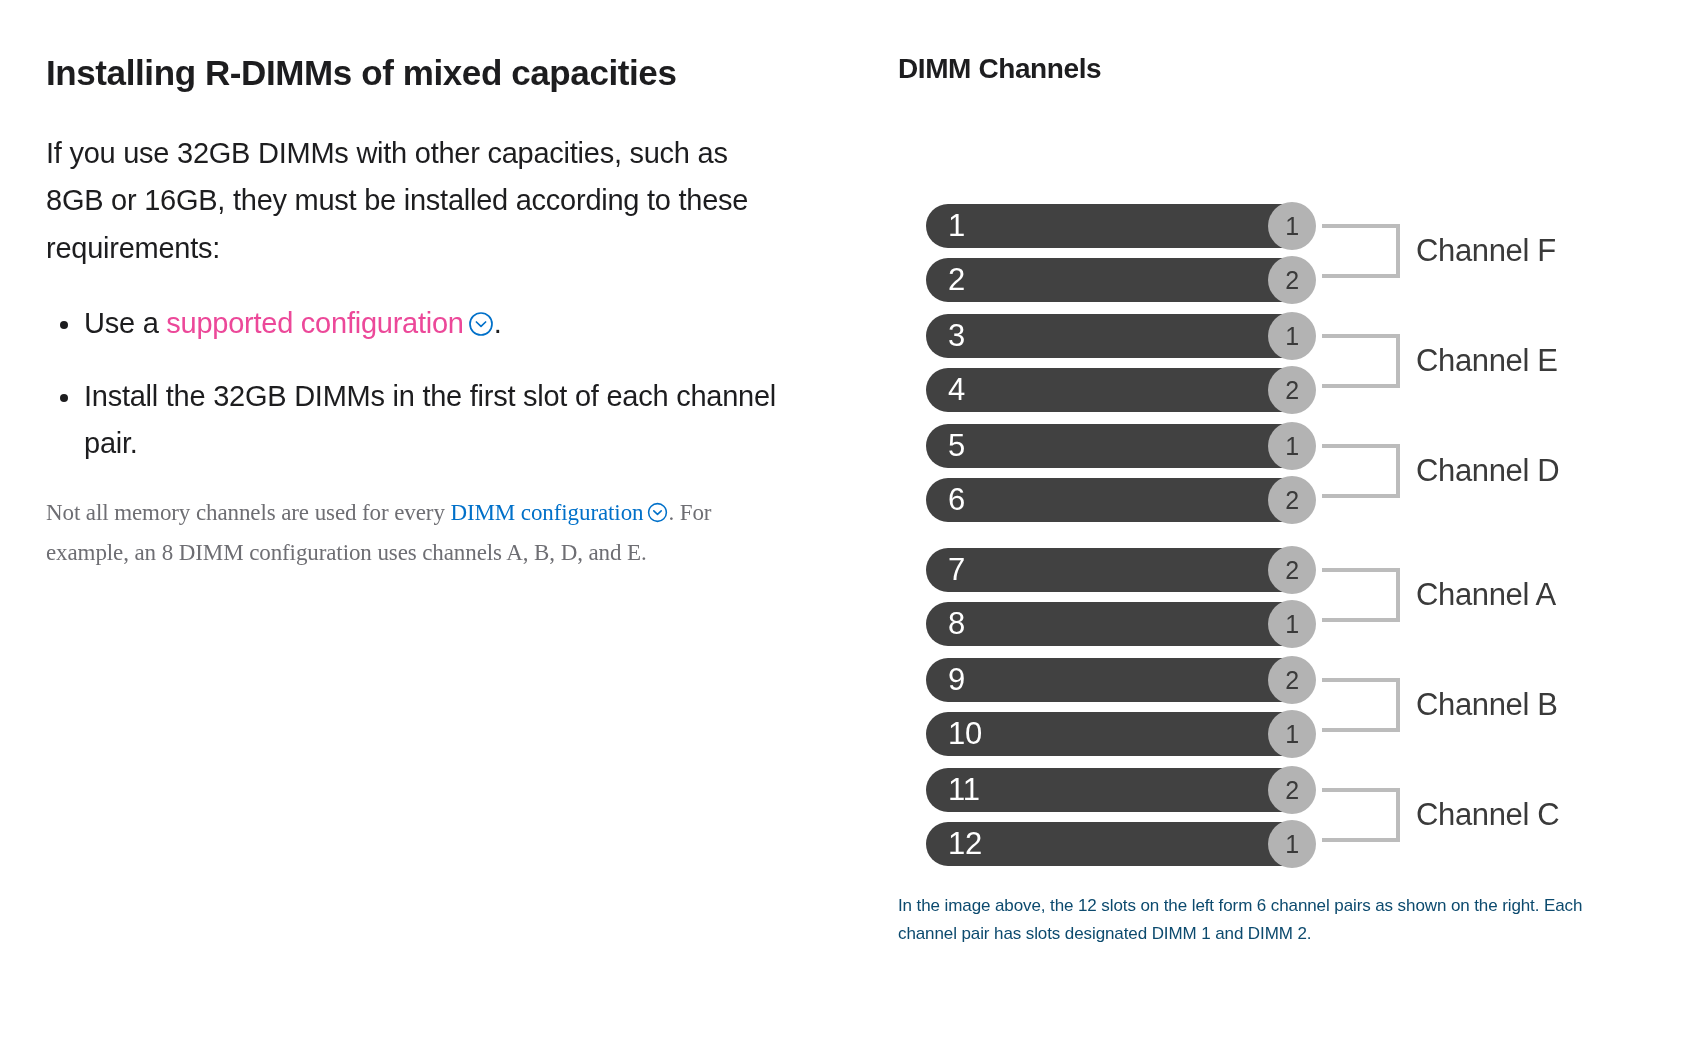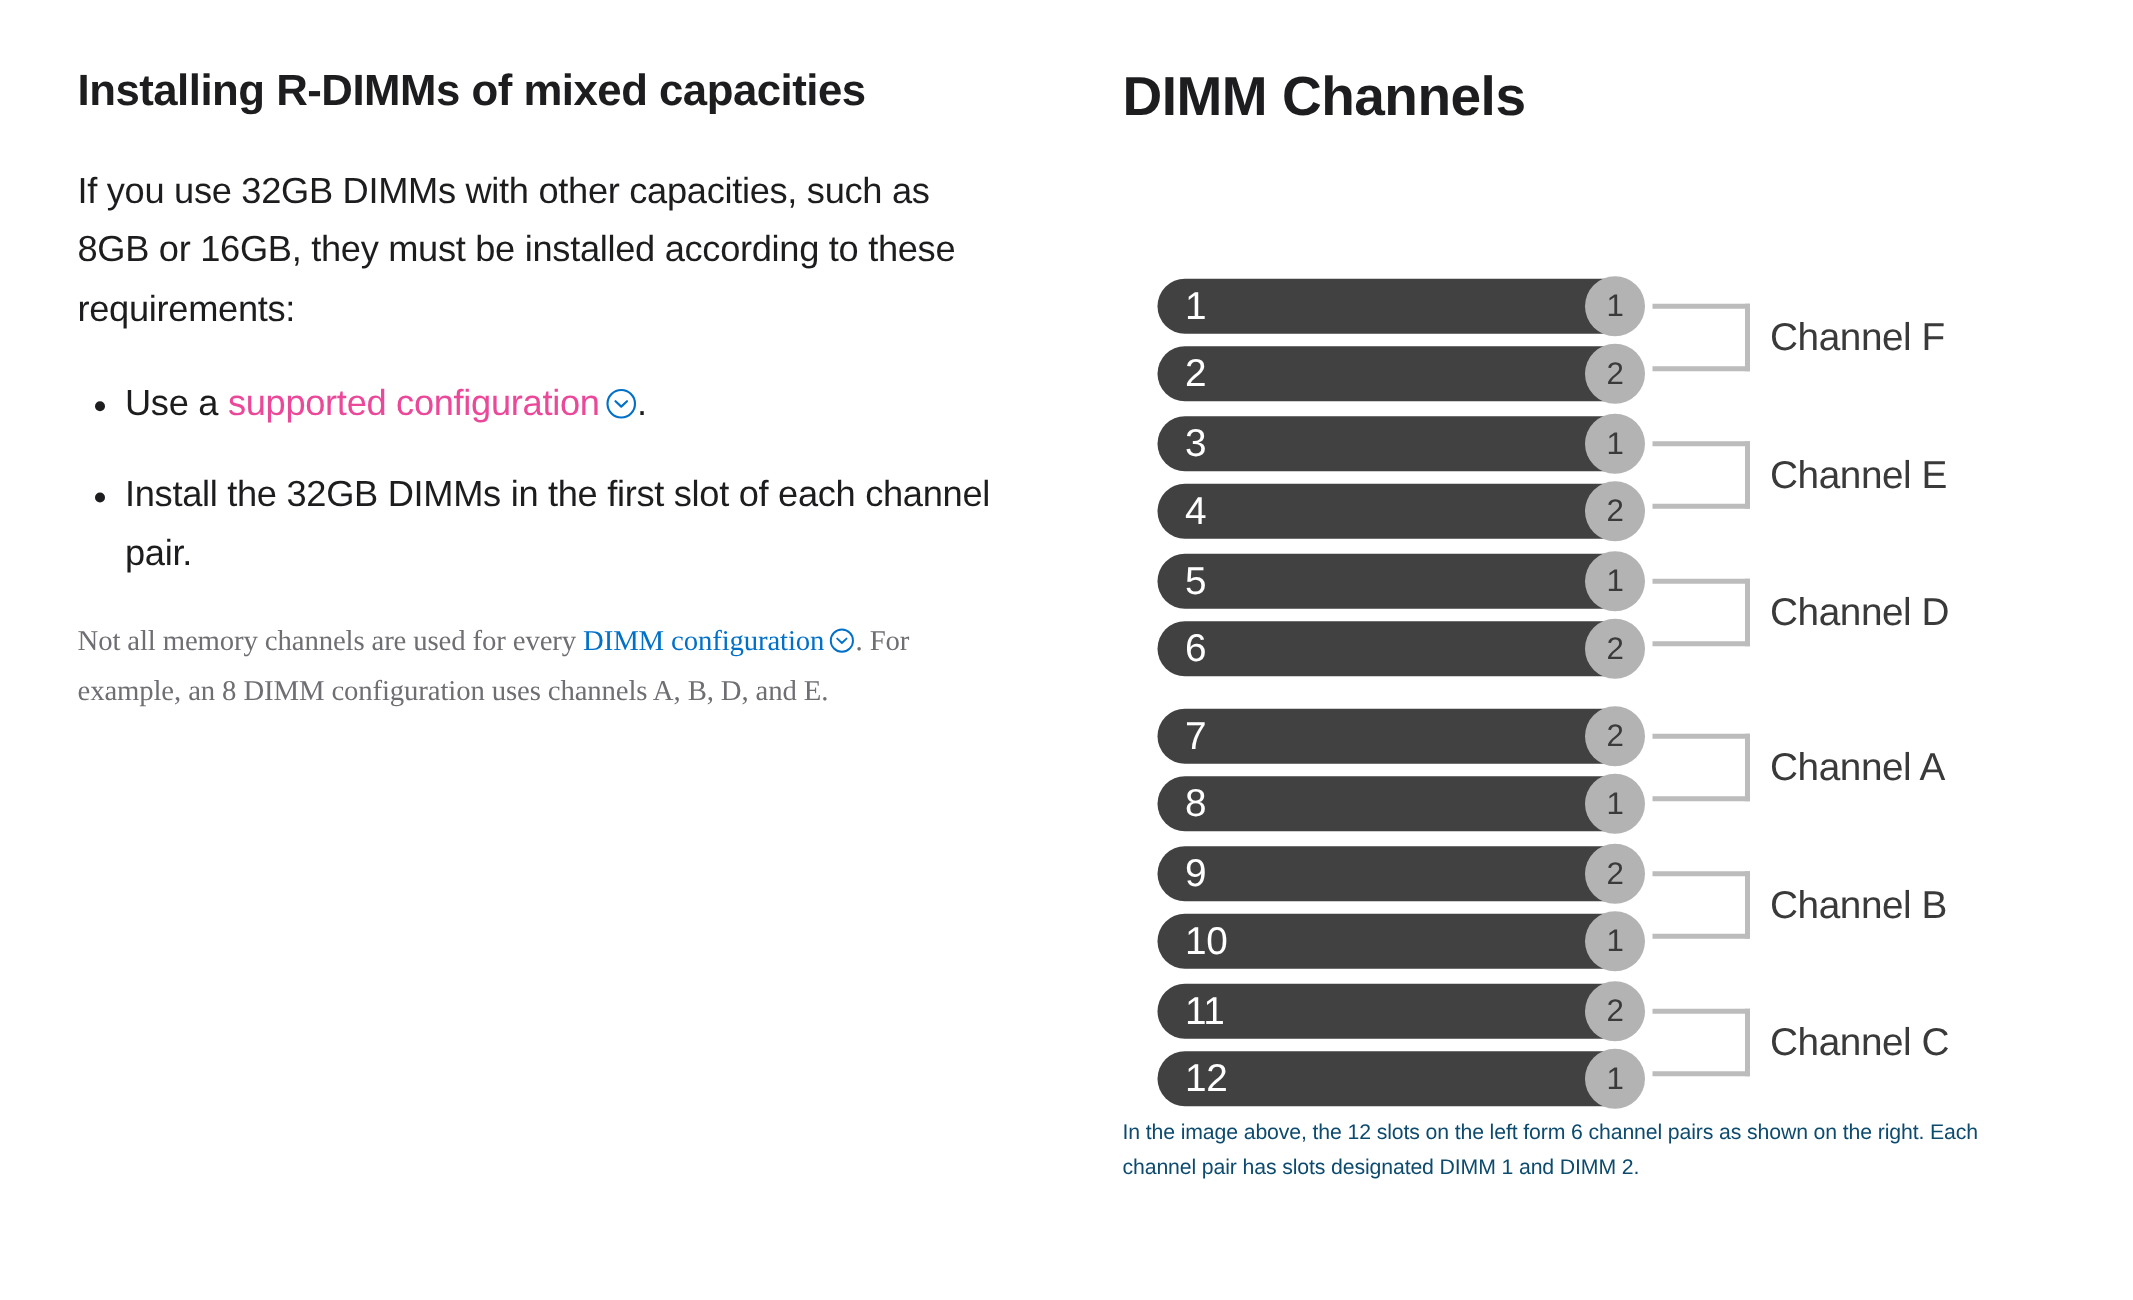--- a/index.html
+++ b/index.html
@@ -12,21 +12,21 @@
     height: 1040px;
     font-family: "Liberation Sans", sans-serif;
     color: #1d1d1f;
     overflow: hidden;
     position: relative;
   }
 
   
   .left-col {
     position: absolute;
-    left: 62px;
+    left: 46px;
     top: 52px;
     width: 800px;
   }
   .h-title {
     font-size: 35px;
     font-weight: bold;
     letter-spacing: -0.4px;
     color: #1d1d1f;
     margin: 0 0 36px 0;
     line-height: 1.2;
@@ -86,21 +86,21 @@
   .note-para .chev-circle { vertical-align: -3px; }
 
   
   .right-col {
     position: absolute;
     left: 898px;
     top: 52px;
     width: 790px;
   }
   .h-title-right {
-    font-size: 44px;
+    font-size: 28px;
     font-weight: bold;
     letter-spacing: -0.4px;
     color: #1d1d1f;
     margin: 0 0 40px 0;
     line-height: 1.2;
   }
   .diagram {
     position: relative;
     width: 790px;
     height: 645px;

